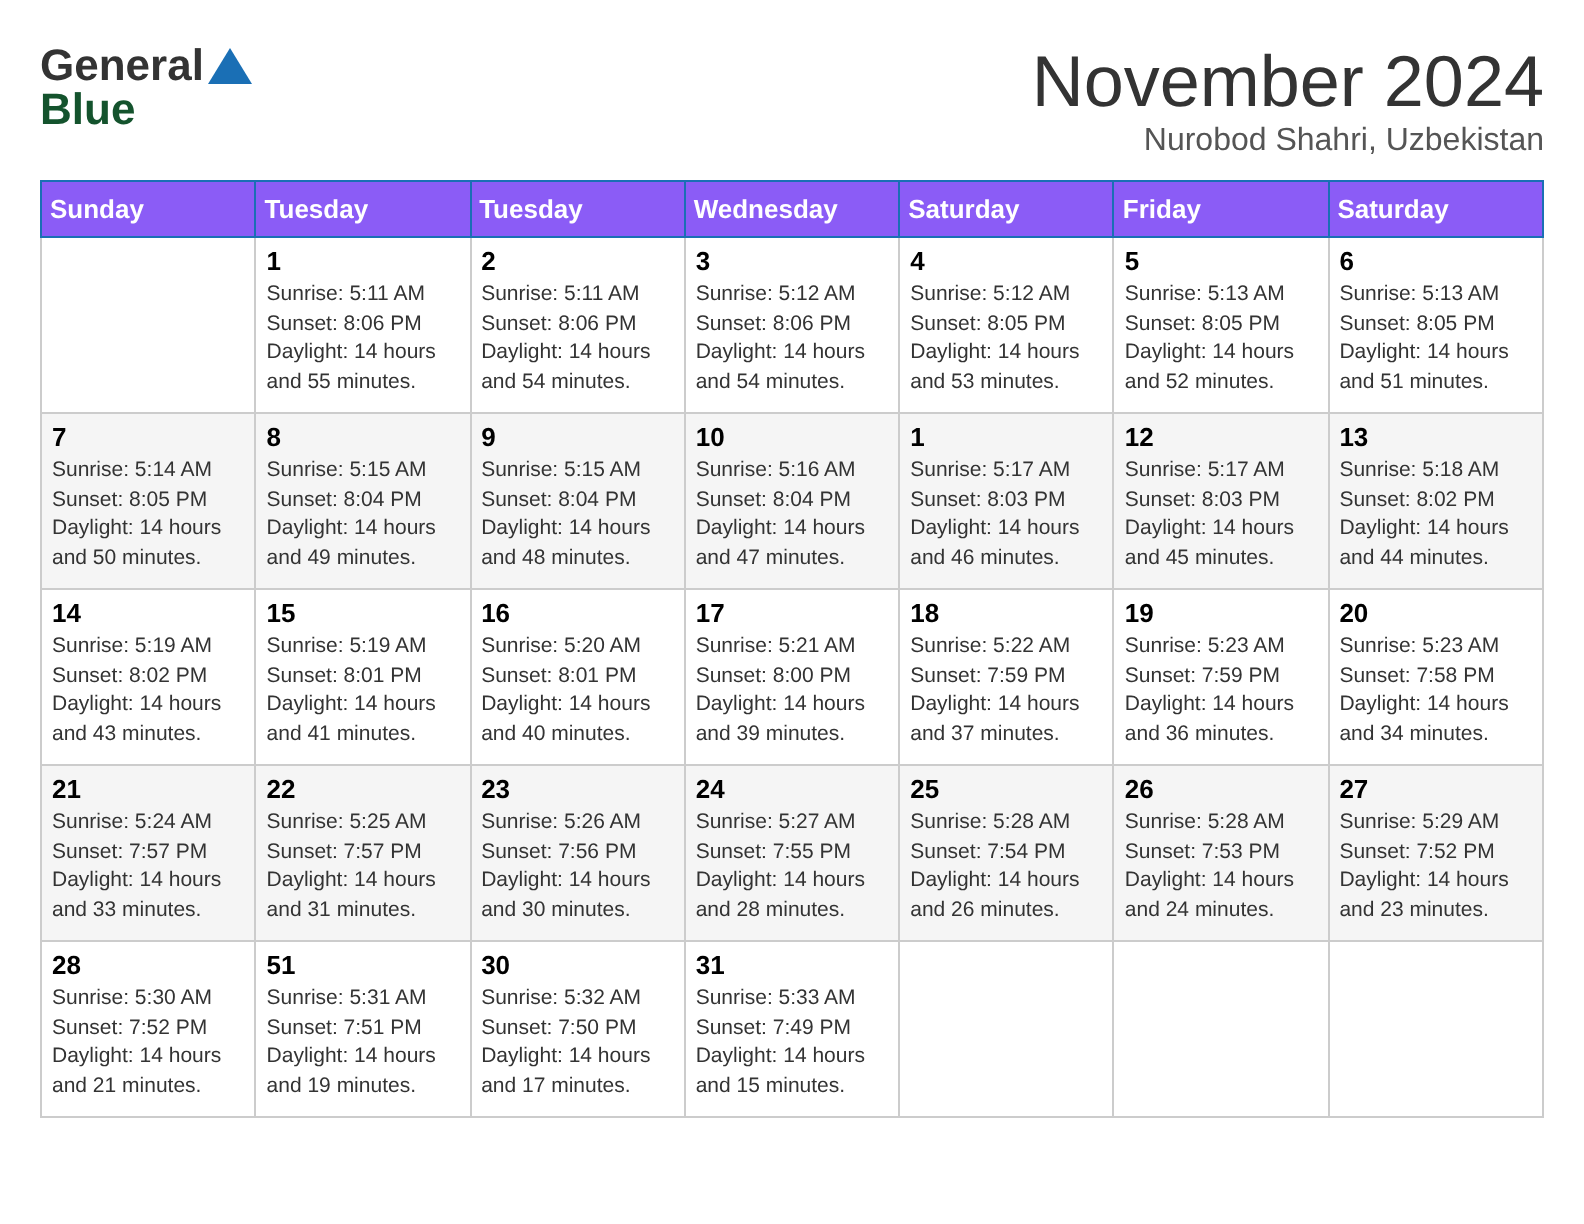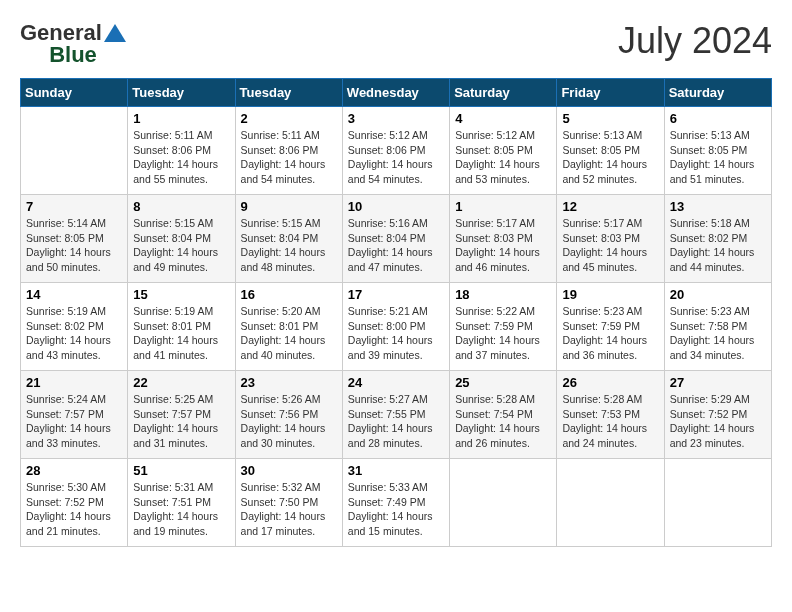--- a/index.html
+++ b/index.html
@@ -12,41 +12,41 @@
     }
     .header {
       display: flex;
       justify-content: space-between;
       align-items: flex-start;
       margin-bottom: 10px;
     }
     .logo {
       display: flex;
       flex-direction: column;
-      align-items: center;
+      align-items: flex-start;
     }
     .title-area {
       text-align: right;
     }
     .month-title {
       font-size: 36px;
       color: #333;
       font-weight: normal;
     }
     .location {
       font-size: 16px;
       color: #555;
     }
     table {
       width: 100%;
       border-collapse: collapse;
       font-size: 11px;
     }
     thead tr th {
-      background-color: #0c4a6e;
+      background-color: #8b5cf6;
       color: #fff;
       padding: 6px 4px;
       text-align: left;
       font-size: 13px;
       font-weight: bold;
       border: 1px solid #1a6fb5;
     }
     tbody tr td {
       border: 1px solid #ccc;
       vertical-align: top;
@@ -81,21 +81,22 @@
   <div class="logo">
     <div style="display:flex;align-items:center;">
       <span style="font-size:22px;font-weight:bold;color:#333;">General</span>
       <svg width="22" height="18" viewBox="0 0 22 18" style="margin-left:2px;">
         <polygon points="0,18 11,0 22,18" fill="#1a6fb5"></polygon>
       </svg>
     </div>
     <span style="font-size:22px;font-weight:bold;color:#14532d;margin-top:-4px;">Blue</span>
   </div>
   <div class="title-area">
-    <div class="month-title">July 2024</div>
+    <div class="month-title">November 2024</div>
+    <div class="location">Nurobod Shahri, Uzbekistan</div>
   </div>
 </div>
 
 <table>
   <thead>
     <tr id="weekday-header">
     <th>Sunday</th>
         <th>Tuesday</th>
         <th>Tuesday</th>
         <th>Wednesday</th>

